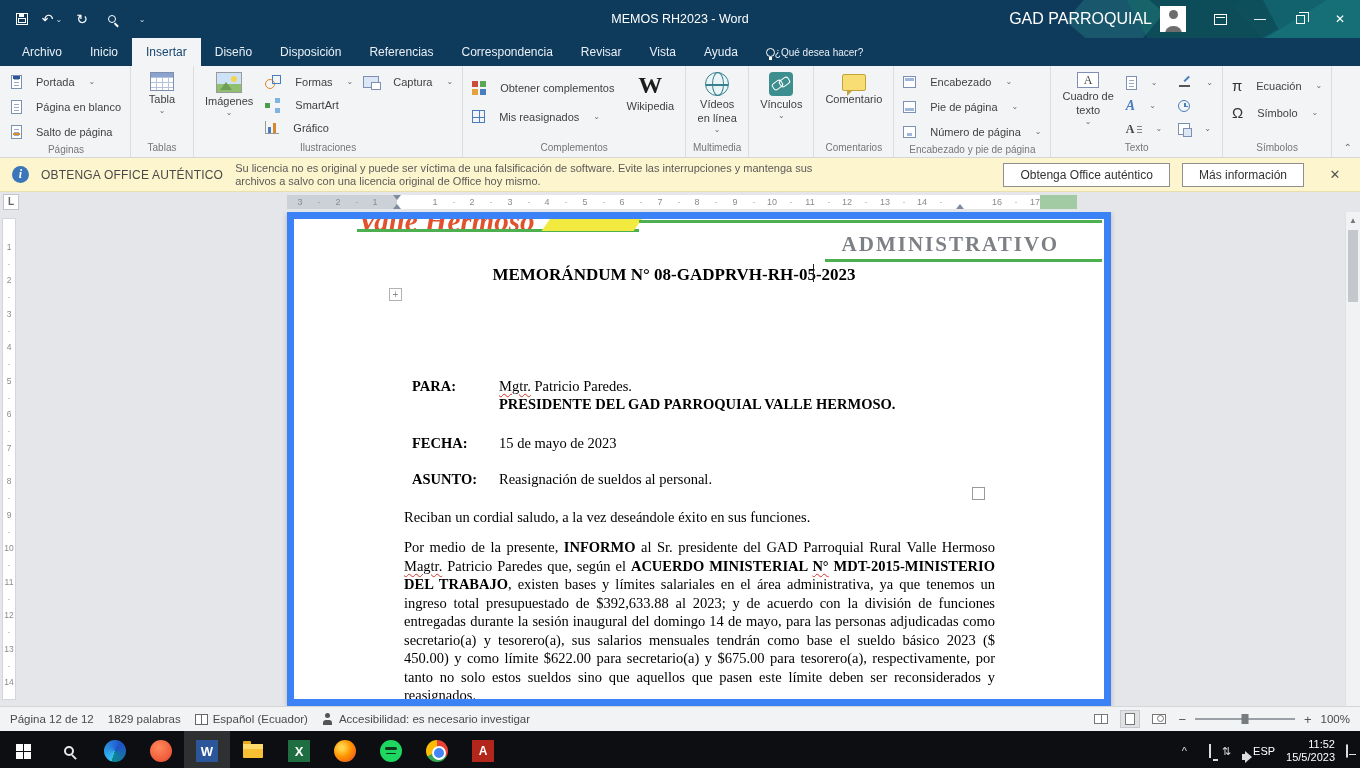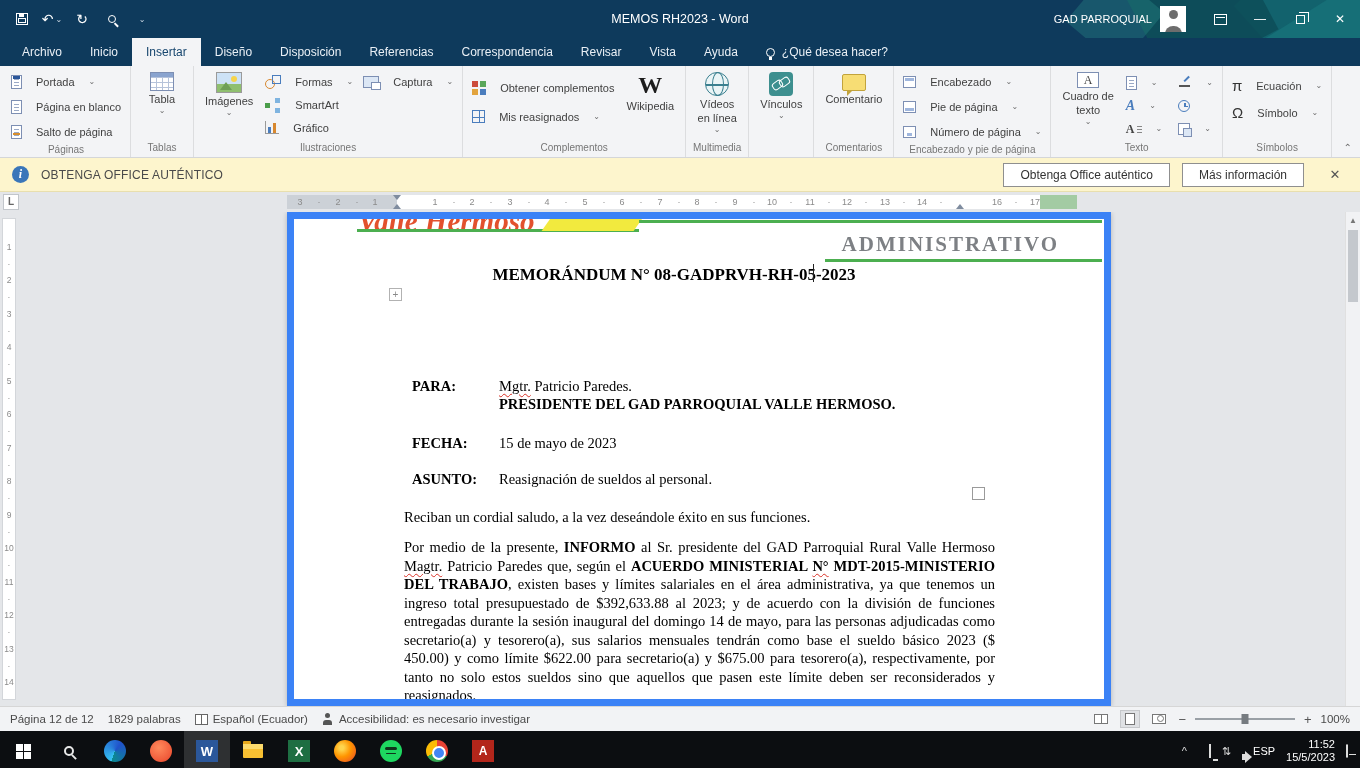--- a/index.html
+++ b/index.html
@@ -19,35 +19,35 @@
   .qat button { width:28px; height:30px; display:flex; align-items:center; justify-content:center; gap:2px; }
   .glyph-w { color:#fff; font-size:14px; line-height:1; }
   .chev-s { font-size:8px; color:#cfdbe6; }
   .ic-save { width:12px; height:12px; border:1.5px solid #fff; position:relative; }
   .ic-save::before { content:""; position:absolute; left:2px; top:0; width:5px; height:3px; background:#fff; }
   .ic-save::after { content:""; position:absolute; left:1px; bottom:1px; width:6px; height:3px; border:1px solid #fff; }
   .ic-mag { width:8px; height:8px; border:1.5px solid #fff; border-radius:50%; position:relative; }
   .ic-mag::after { content:""; position:absolute; right:-4px; bottom:-3px; width:5px; height:1.5px; background:#fff; transform:rotate(45deg); }
   .win-title { position:absolute; left:50%; transform:translateX(-50%); font-size:12.5px; color:#fff; z-index:2; white-space:nowrap; }
   .tb-right { margin-left:auto; display:flex; align-items:center; z-index:2; height:100%; }
-  .account { font-size:11px; margin-right:8px; }
+  .account { font-size:16px; margin-right:8px; }
   .avatar { width:26px; height:26px; background:#fff; position:relative; overflow:hidden; display:inline-block; margin-right:14px; }
   .avatar::before { content:""; position:absolute; left:50%; top:4px; width:9px; height:9px; margin-left:-4.5px; border-radius:50%; background:#6d6d6d; }
   .avatar::after { content:""; position:absolute; left:50%; bottom:-3px; width:17px; height:9px; margin-left:-8.5px; border-radius:8px 8px 0 0; background:#6d6d6d; }
   .winbtn { width:40px; height:38px; display:flex; align-items:center; justify-content:center; color:#fff; font-size:12px; }
   .ic-ribopt { width:13px; height:11px; border:1px solid #fff; position:relative; display:inline-block; }
   .ic-ribopt::before { content:""; position:absolute; left:1px; right:1px; top:2px; height:1px; background:#fff; }
   .ic-restore { width:9px; height:9px; border:1px solid #fff; position:relative; display:inline-block; }
   .ic-restore::before { content:""; position:absolute; left:2px; top:-4px; width:9px; height:9px; border-top:1px solid #fff; border-right:1px solid #fff; }
 
   
   .tabsrow { height:28px; background:#0e3a5c; display:flex; align-items:stretch; padding-left:8px; color:#e9eff5; }
   .tab { padding:0 14px; font-size:12px; display:flex; align-items:center; }
   .tab.active { background:#f3f4f6; color:#17466e; }
-  .tellme { display:flex; align-items:center; gap:7px; padding:0 14px; font-size:12px; color:#e9eff5; }
+  .tellme { display:flex; align-items:center; padding:0 14px; font-size:10px; color:#e9eff5; }
   .ic-bulb { width:9px; height:9px; border:1.5px solid #fff; border-radius:50%; position:relative; display:inline-block; }
   .ic-bulb::after { content:""; position:absolute; left:2px; bottom:-4px; width:3px; height:3px; background:#fff; }
 
   
   .ribbon { position:relative; height:92px; background:#f3f4f6; border-bottom:1px solid #d4d6d8; display:flex; align-items:stretch; padding-left:2px; }
   .rgroup { display:flex; flex-direction:column; border-right:1px solid #dcdddf; flex:none; }
   .rbody { flex:1; display:flex; align-items:flex-start; padding:4px 5px 0; gap:2px; }
   .rlabel { height:16px; line-height:14px; text-align:center; font-size:10px; color:#767676; }
   .stack { display:flex; flex-direction:column; align-items:flex-start; }
   .sbtn { display:flex; align-items:center; gap:14px; height:23px; padding:0 4px; font-size:11px; color:#3f3f3f; white-space:nowrap; }
@@ -475,20 +475,21 @@
       </div>
       <div class="rlabel">Símbolos</div>
     </div>
 
     <button class="collapse-ribbon"><span>⌃</span></button>
   </div>
 
   <div class="banner">
     <span class="info-badge">i</span>
     <span class="banner-title">OBTENGA OFFICE AUTÉNTICO</span>
+    <span class="banner-msg">Su licencia no es original y puede ser víctima de una falsificación de software. Evite las interrupciones y mantenga sus archivos a salvo con una licencia original de Office hoy mismo.</span>
     <span class="banner-spacer"></span>
     <button class="banner-btn">Obtenga Office auténtico</button>
     <button class="banner-btn">Más información</button>
     <button class="banner-close"><span>✕</span></button>
   </div>
 
   <div class="workspace">
 
     <div class="ruler-row">
       <div class="tab-selector">L</div>

